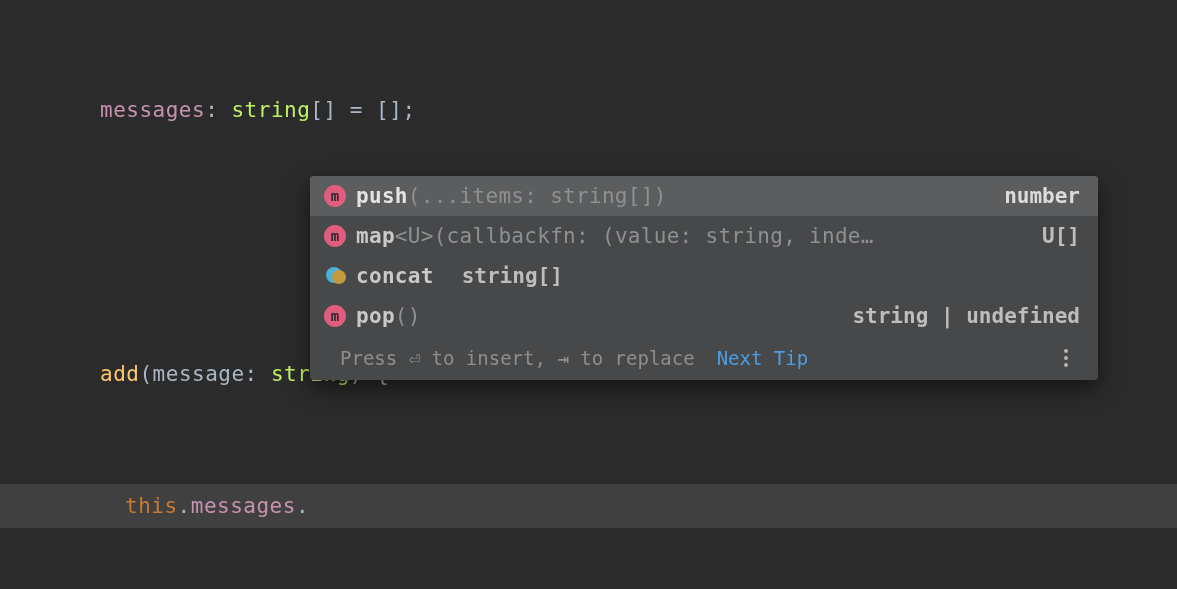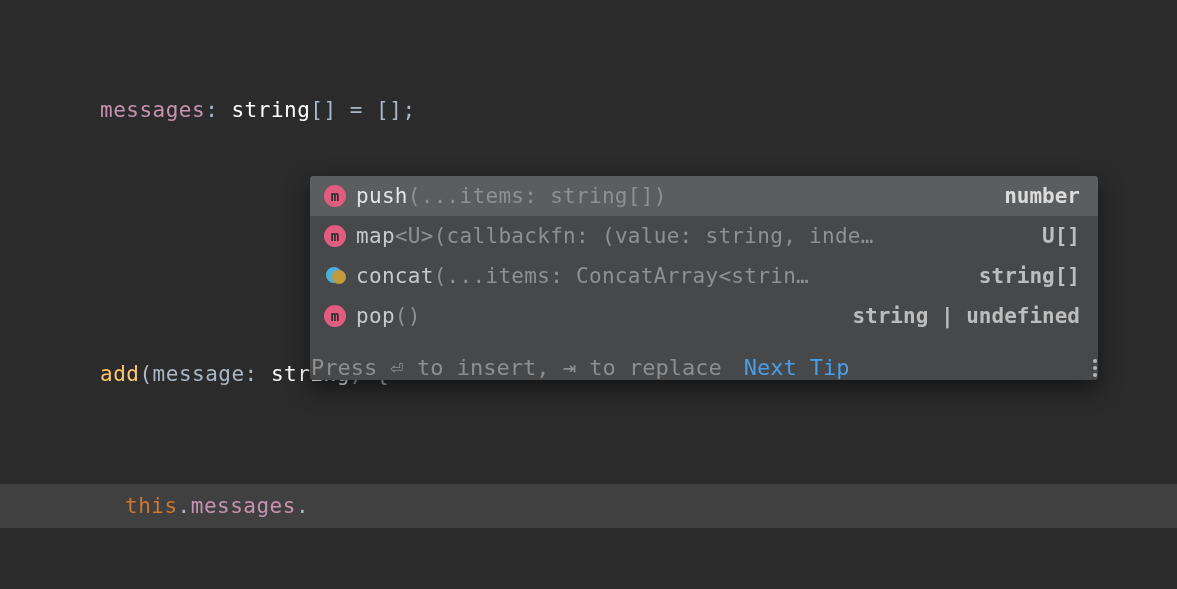--- a/index.html
+++ b/index.html
@@ -21,21 +21,21 @@
     }
     .line {
       padding-left: 100px;
       height: 44px;
     }
     .line.highlighted {
       background: #404040;
       padding-left: 125px;
     }
     .tok-prop { color: #c792b0; }
-    .tok-type { color: #ffffff; }
+    .tok-type { color: #bef264; }
     .tok-punc { color: #a9b7c6; }
     .tok-method { color: #ffc66d; }
     .tok-param { color: #a9b7c6; text-align: center; }
     .tok-this { color: #cc7832; }
     .tok-member { color: #c792b0; }
 
     .autocomplete-popup {
       position: absolute;
       left: 310px;
       top: 176px;
@@ -90,32 +90,32 @@
     .ac-icon.circle-icon::after {
       content: '';
       position: absolute;
       width: 14px;
       height: 14px;
       border-radius: 50%;
       background: #c39b3f;
       right: 0;
       top: 5px;
     }
-    .ac-name { font-weight: 400; letter-spacing: 0.3px; color: #c9c9c9; }
+    .ac-name { font-weight: 700; letter-spacing: 0.3px; color: #c9c9c9; }
     .ac-item.selected .ac-name { color: #e4e4e4; }
     .ac-sig { color: #8f9091; letter-spacing: 0.3px; flex: 1; overflow: hidden; text-overflow: ellipsis; white-space: nowrap; }
     .ac-return { color: #bdbdbd; padding-left: 28px; white-space: nowrap; font-weight: bold; }
     .ac-item.selected .ac-return { color: #dcdcdc; }
 
     .ac-footer {
       display: flex;
-      align-items: flex-end;
+      align-items: center;
       height: 44px;
-      padding: 0 1px;
-      font-size: 22px;
+      padding: 0 30px;
+      font-size: 19px;
       background: #46484a;
     }
     .ac-footer-hint { color: #8e8e8e; }
     .ac-footer-hint .glyph { font-family: inherit; }
     .ac-next-tip {
       color: #4a9ee6;
       margin-left: 22px;
       cursor: pointer;
     }
     .ac-more {
@@ -153,21 +153,20 @@
   </div>
   <div class="ac-item">
     <span class="ac-icon m-icon">m</span>
     <span class="ac-name">map</span>
     <span class="ac-sig">&lt;U&gt;(callbackfn: (value: string, inde…</span>
     <span class="ac-return">U[]</span>
   </div>
   <div class="ac-item">
     <span class="ac-icon circle-icon"></span>
     <span class="ac-name">concat</span>
-    <span class="ac-sig">(...items: ConcatArray&lt;strin…</span>
     <span class="ac-return">string[]</span>
   </div>
   <div class="ac-item">
     <span class="ac-icon m-icon">m</span>
     <span class="ac-name">pop</span>
     <span class="ac-sig">()</span>
     <span class="ac-return">string | undefined</span>
   </div>
   <div class="ac-footer">
     <span class="ac-footer-hint"><span>Press </span><span class="glyph">⏎</span><span> to insert, </span><span class="glyph">⇥</span><span> to replace</span></span>

